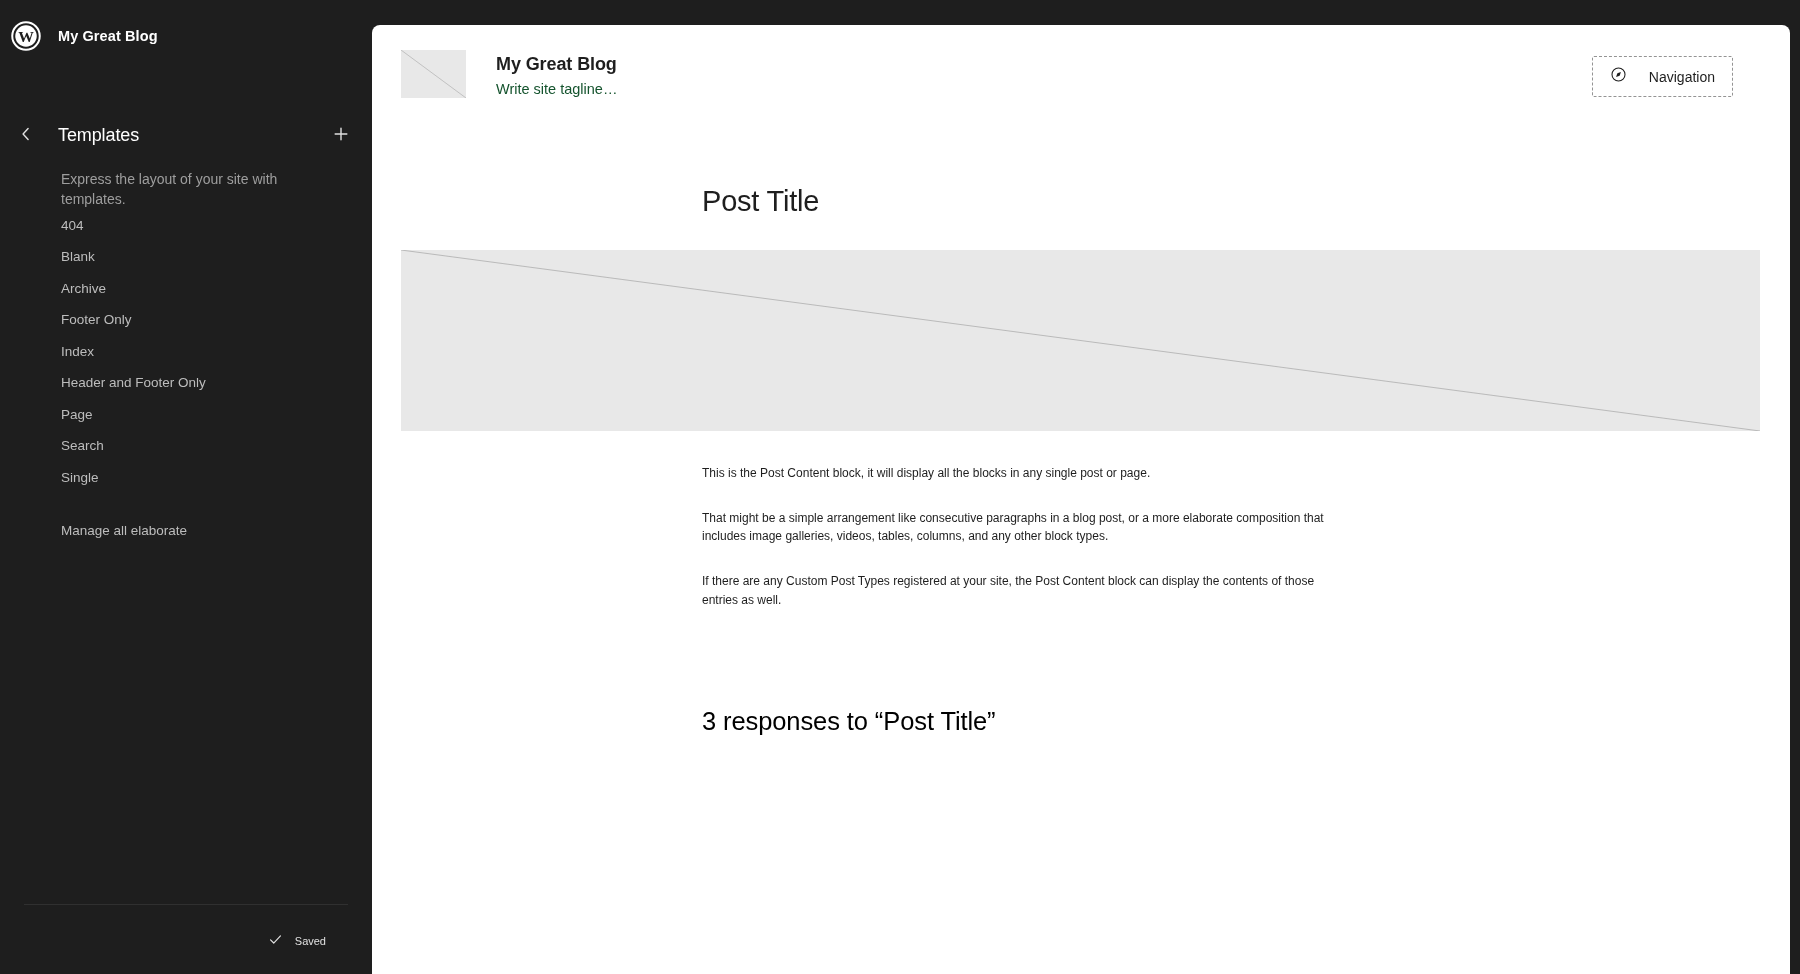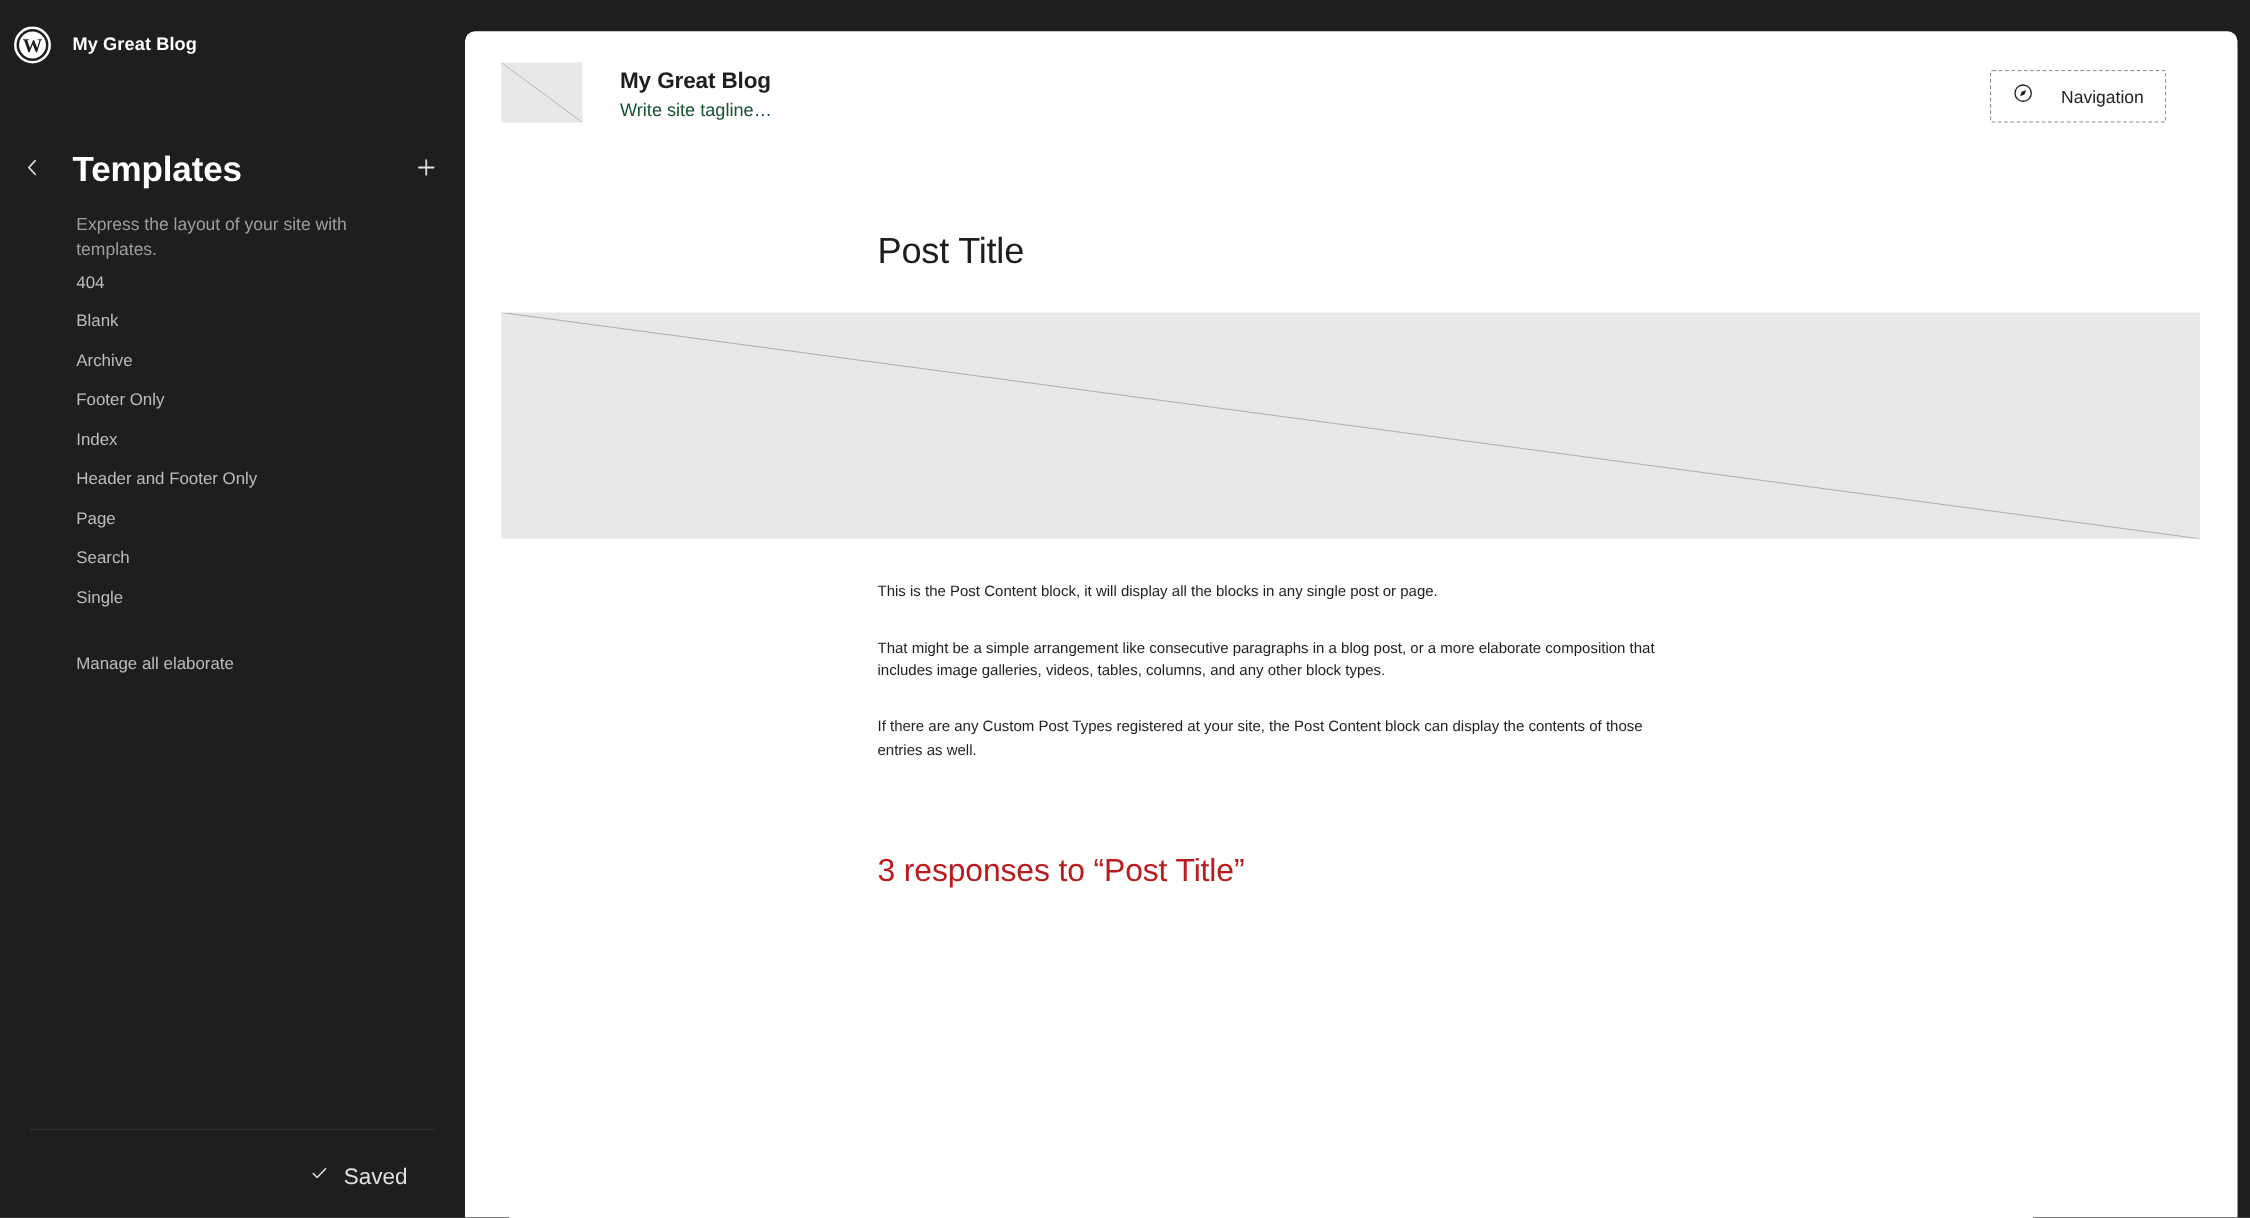--- a/index.html
+++ b/index.html
@@ -70,22 +70,22 @@
     width: 36px;
     height: 36px;
     display: flex;
     align-items: center;
     justify-content: center;
     cursor: pointer;
     border-radius: 4px;
     flex: 0 0 36px;
   }
   .panel-title {
-    font-size: 28px;
-    font-weight: 700;
+    font-size: 18px;
+    font-weight: 400;
     color: #ffffff;
     letter-spacing: -0.1px;
     margin-left: 14px;
     line-height: 1.2;
   }
   .add-btn {
     margin-left: auto;
     width: 34px;
     height: 34px;
     display: flex;
@@ -142,21 +142,21 @@
   }
   .save-status {
     display: flex;
     align-items: center;
     justify-content: flex-end;
     gap: 11px;
     padding-right: 22px;
     cursor: pointer;
   }
   .save-status .label {
-    font-size: 18px;
+    font-size: 11px;
     color: #e0e0e0;
     line-height: 1;
   }
 
   
   .canvas-wrap {
     position: relative;
     flex: 1 1 auto;
     height: 974px;
     padding: 25px 10px 0 0;
@@ -264,24 +264,24 @@
   .post-body p {
     font-size: 12px;
     line-height: 1.52;
     color: #1e1e1e;
     margin-bottom: 27px;
     cursor: pointer;
   }
   .post-body p:last-child { margin-bottom: 0; }
 
   .comments-title {
-    margin: 72px 0 0 330px;
+    margin: 96px 0 0 330px;
     font-size: 25.5px;
     font-weight: 400;
-    color: #b91c1c;
+    color: #000000;
     line-height: 1.3;
     letter-spacing: -0.1px;
     cursor: pointer;
   }
 </style>
 </head>
 <body>
 
 <div id="app">
 

